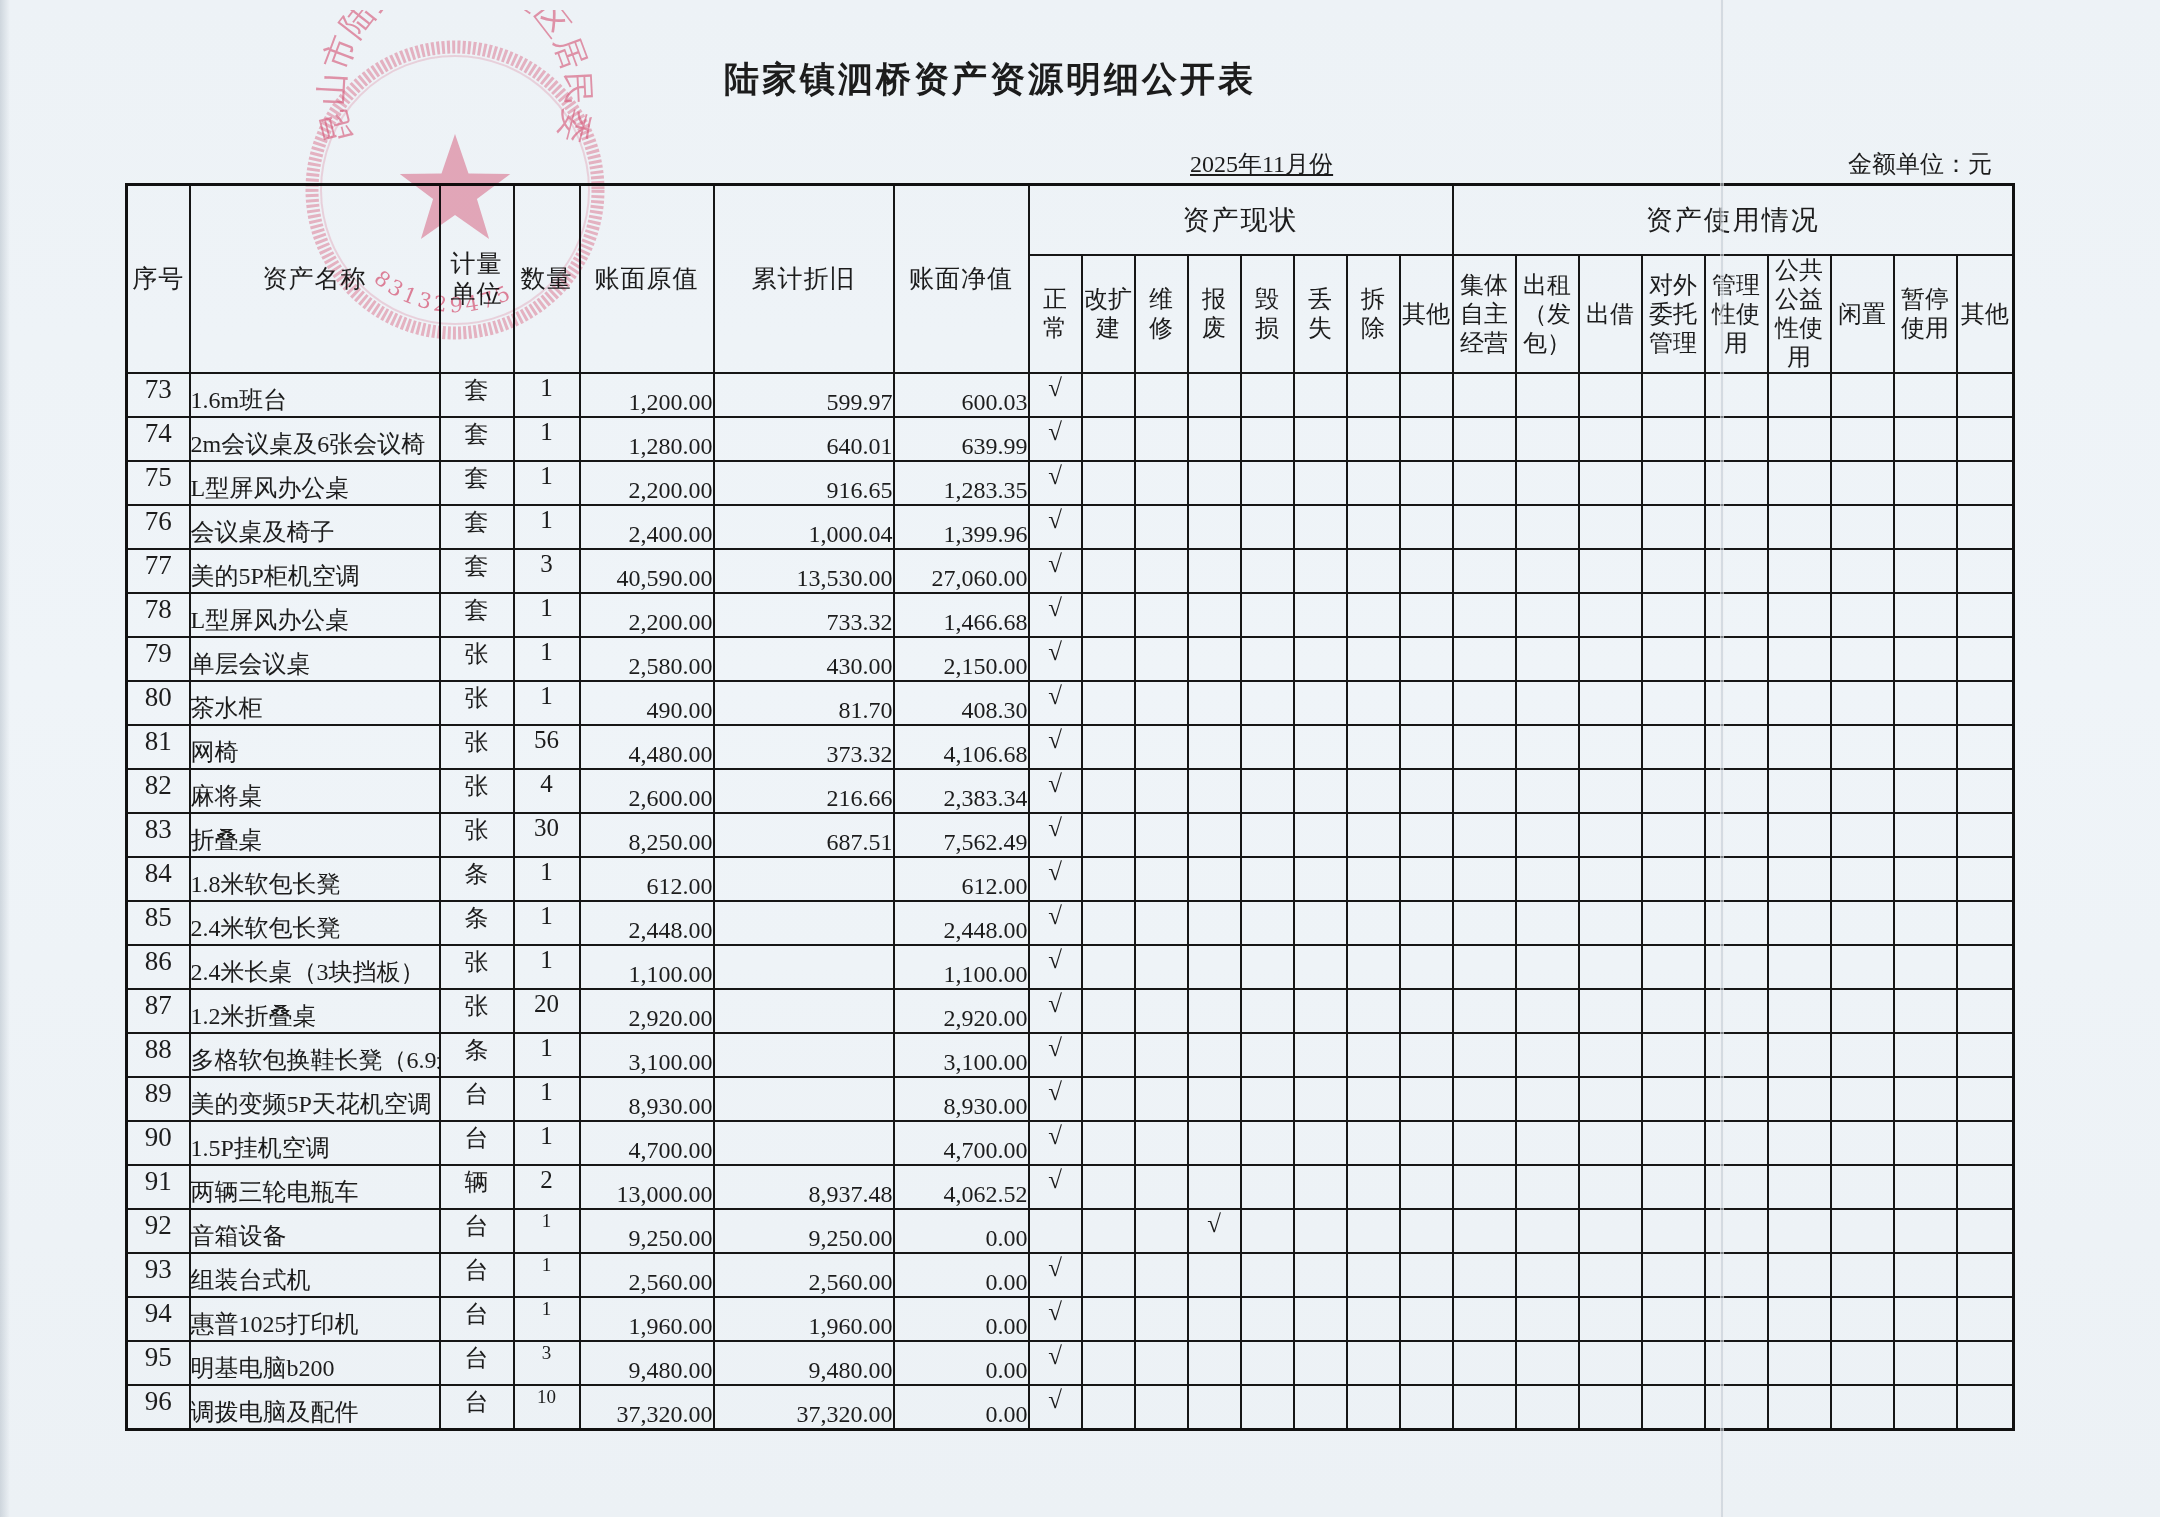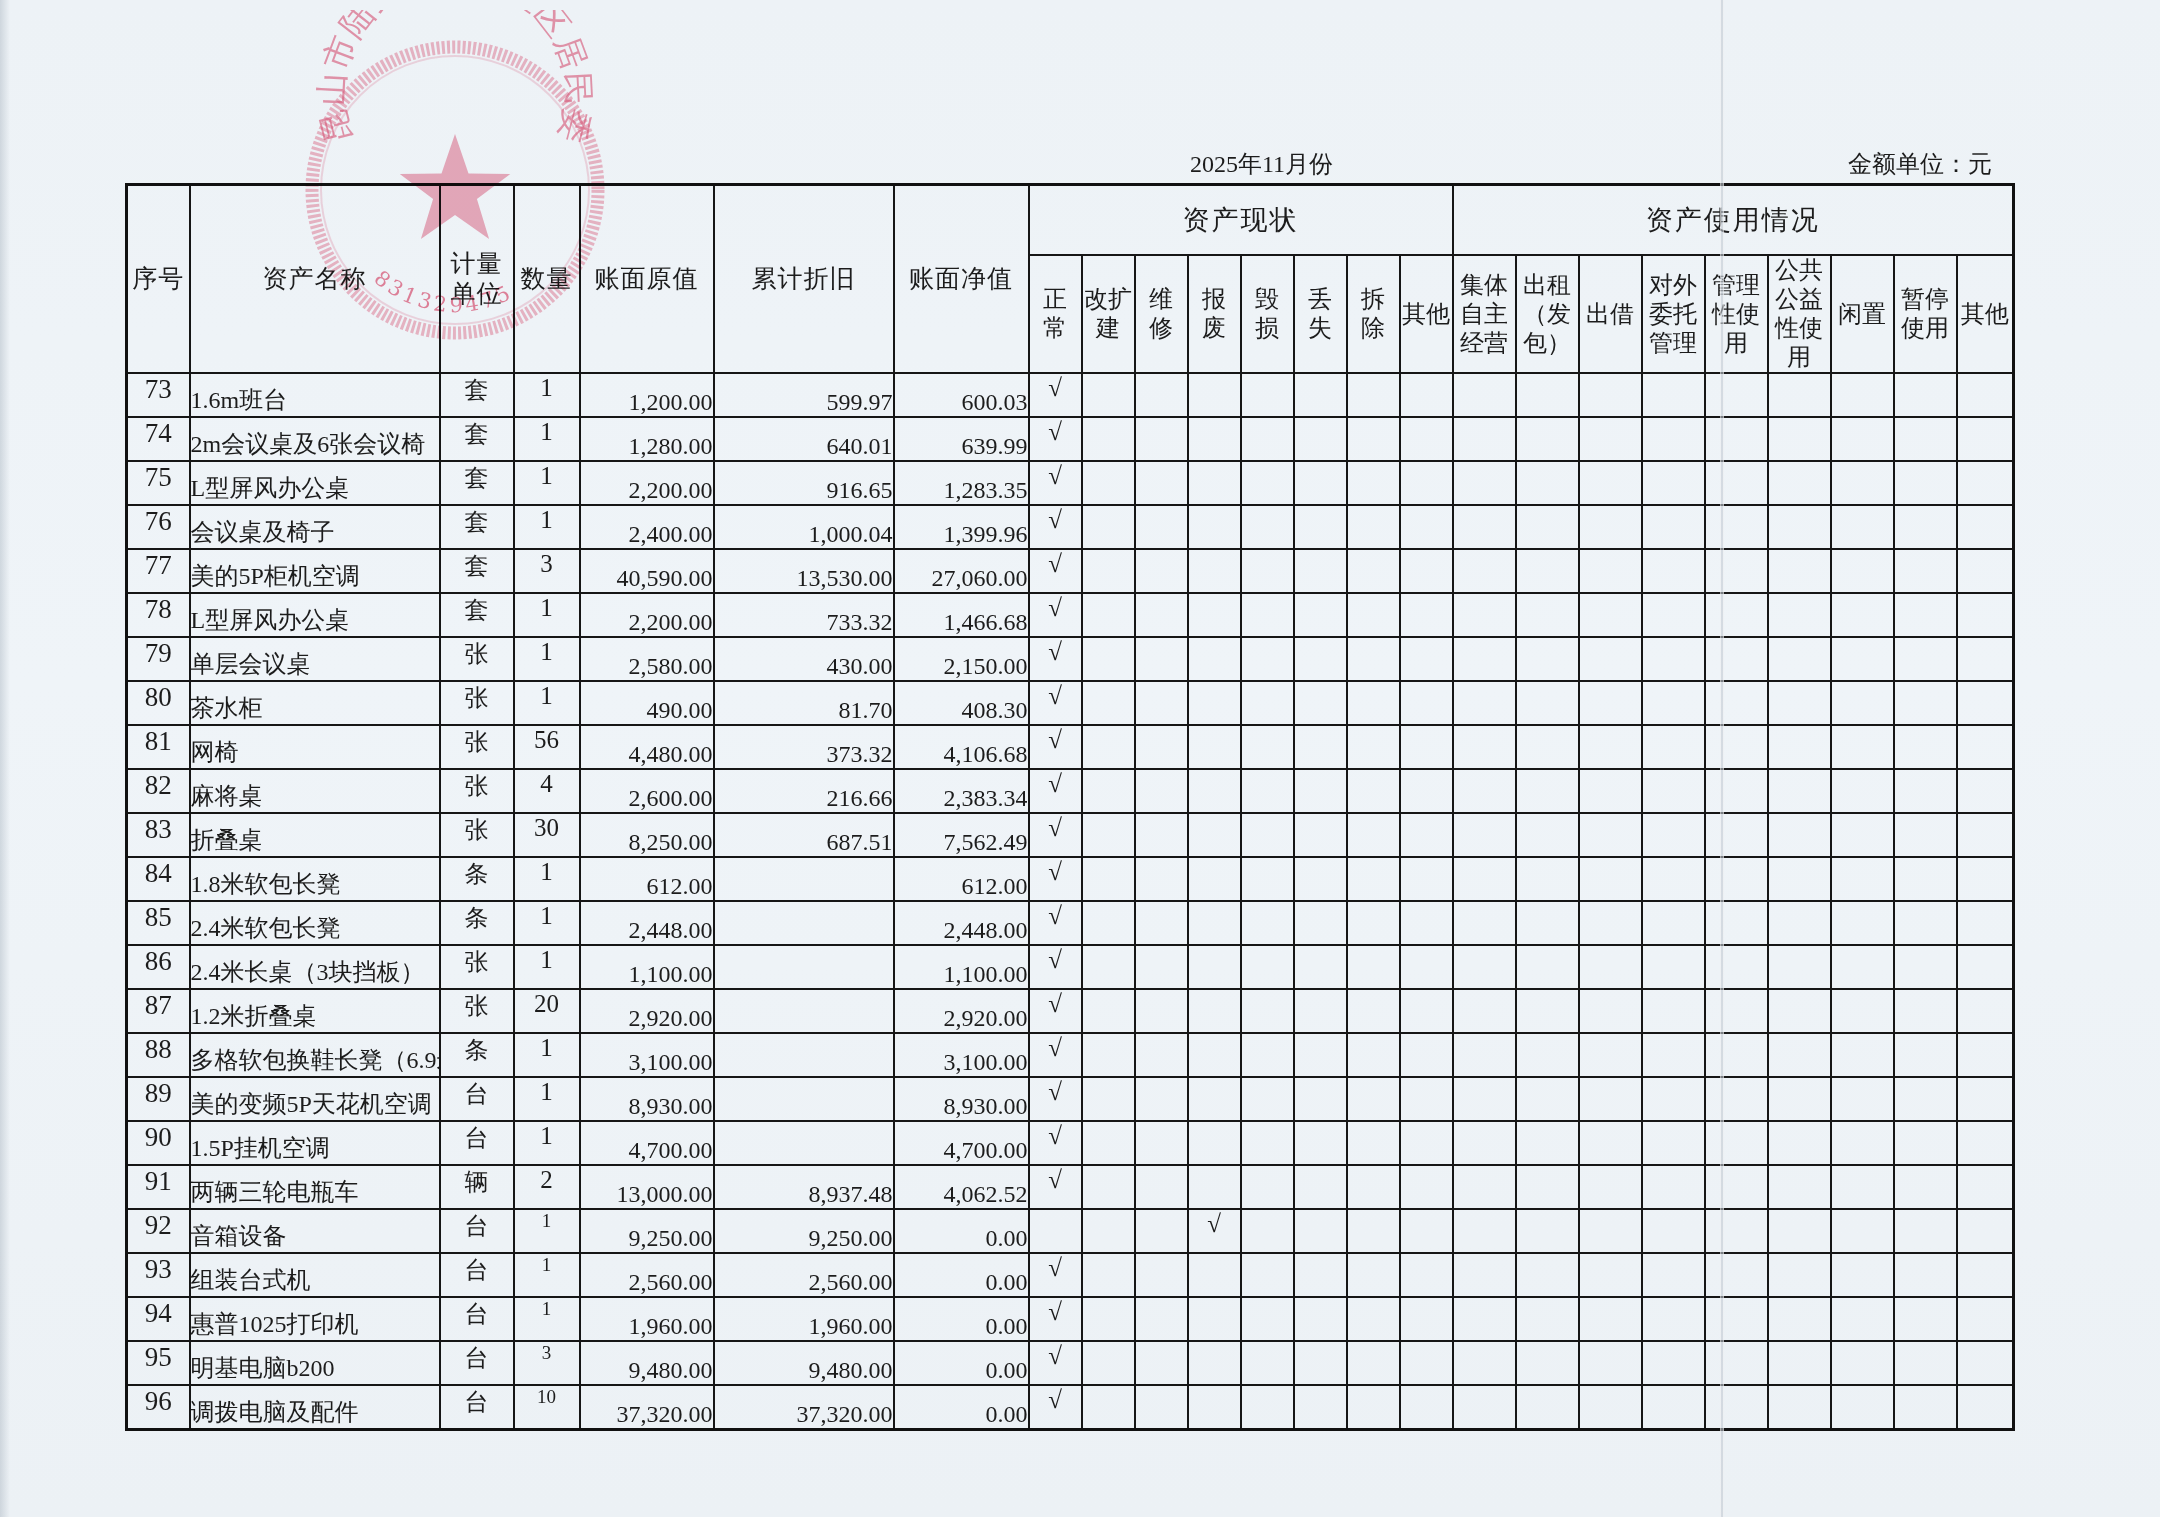--- a/index.html
+++ b/index.html
@@ -13,21 +13,21 @@
   .edge-left{position:absolute;left:0;top:0;width:10px;height:100%;
     background:linear-gradient(90deg,rgba(160,172,184,.40),rgba(160,172,184,0));}
   .fold-line{position:absolute;top:0;width:4px;height:100%;
     background:linear-gradient(90deg,rgba(255,255,255,.7),rgba(168,178,190,.55),rgba(255,255,255,.7));}
   #doc-title{
     position:absolute;top:56px;left:990px;transform:translateX(-50%);
     font-size:35px;font-weight:bold;letter-spacing:3px;white-space:nowrap;
   }
   .meta{position:absolute;top:148px;font-size:24px;white-space:nowrap;}
   #unit-name{left:126px;}
-  #period{left:1190px;}
+  #period{left:1190px;text-decoration:underline;}
   #amount-unit{left:1992px;transform:translateX(-100%);}
 
   
   #asset-table{
     position:absolute;left:125px;top:183px;
     border-collapse:collapse;table-layout:fixed;width:1887px;
     background:transparent;
   }
   #asset-table th,#asset-table td{
     border:2px solid #161616;padding:0;overflow:hidden;
@@ -54,20 +54,21 @@
   #stamp{position:absolute;left:275px;top:10px;width:360px;height:360px;
     mix-blend-mode:multiply;opacity:.92;pointer-events:none;}
 </style>
 </head>
 <body>
 
 <div id="paper">
 
   <div class="edge-left"></div>
 
+  <div id="doc-title">陆家镇泗桥资产资源明细公开表</div>
 
   <div id="period" class="meta">2025年11月份</div>
   <div id="amount-unit" class="meta">金额单位：元</div>
 
   <table id="asset-table">
     <colgroup>
       <col style="width:63px">
         <col style="width:250px">
         <col style="width:74px">
         <col style="width:66px">

